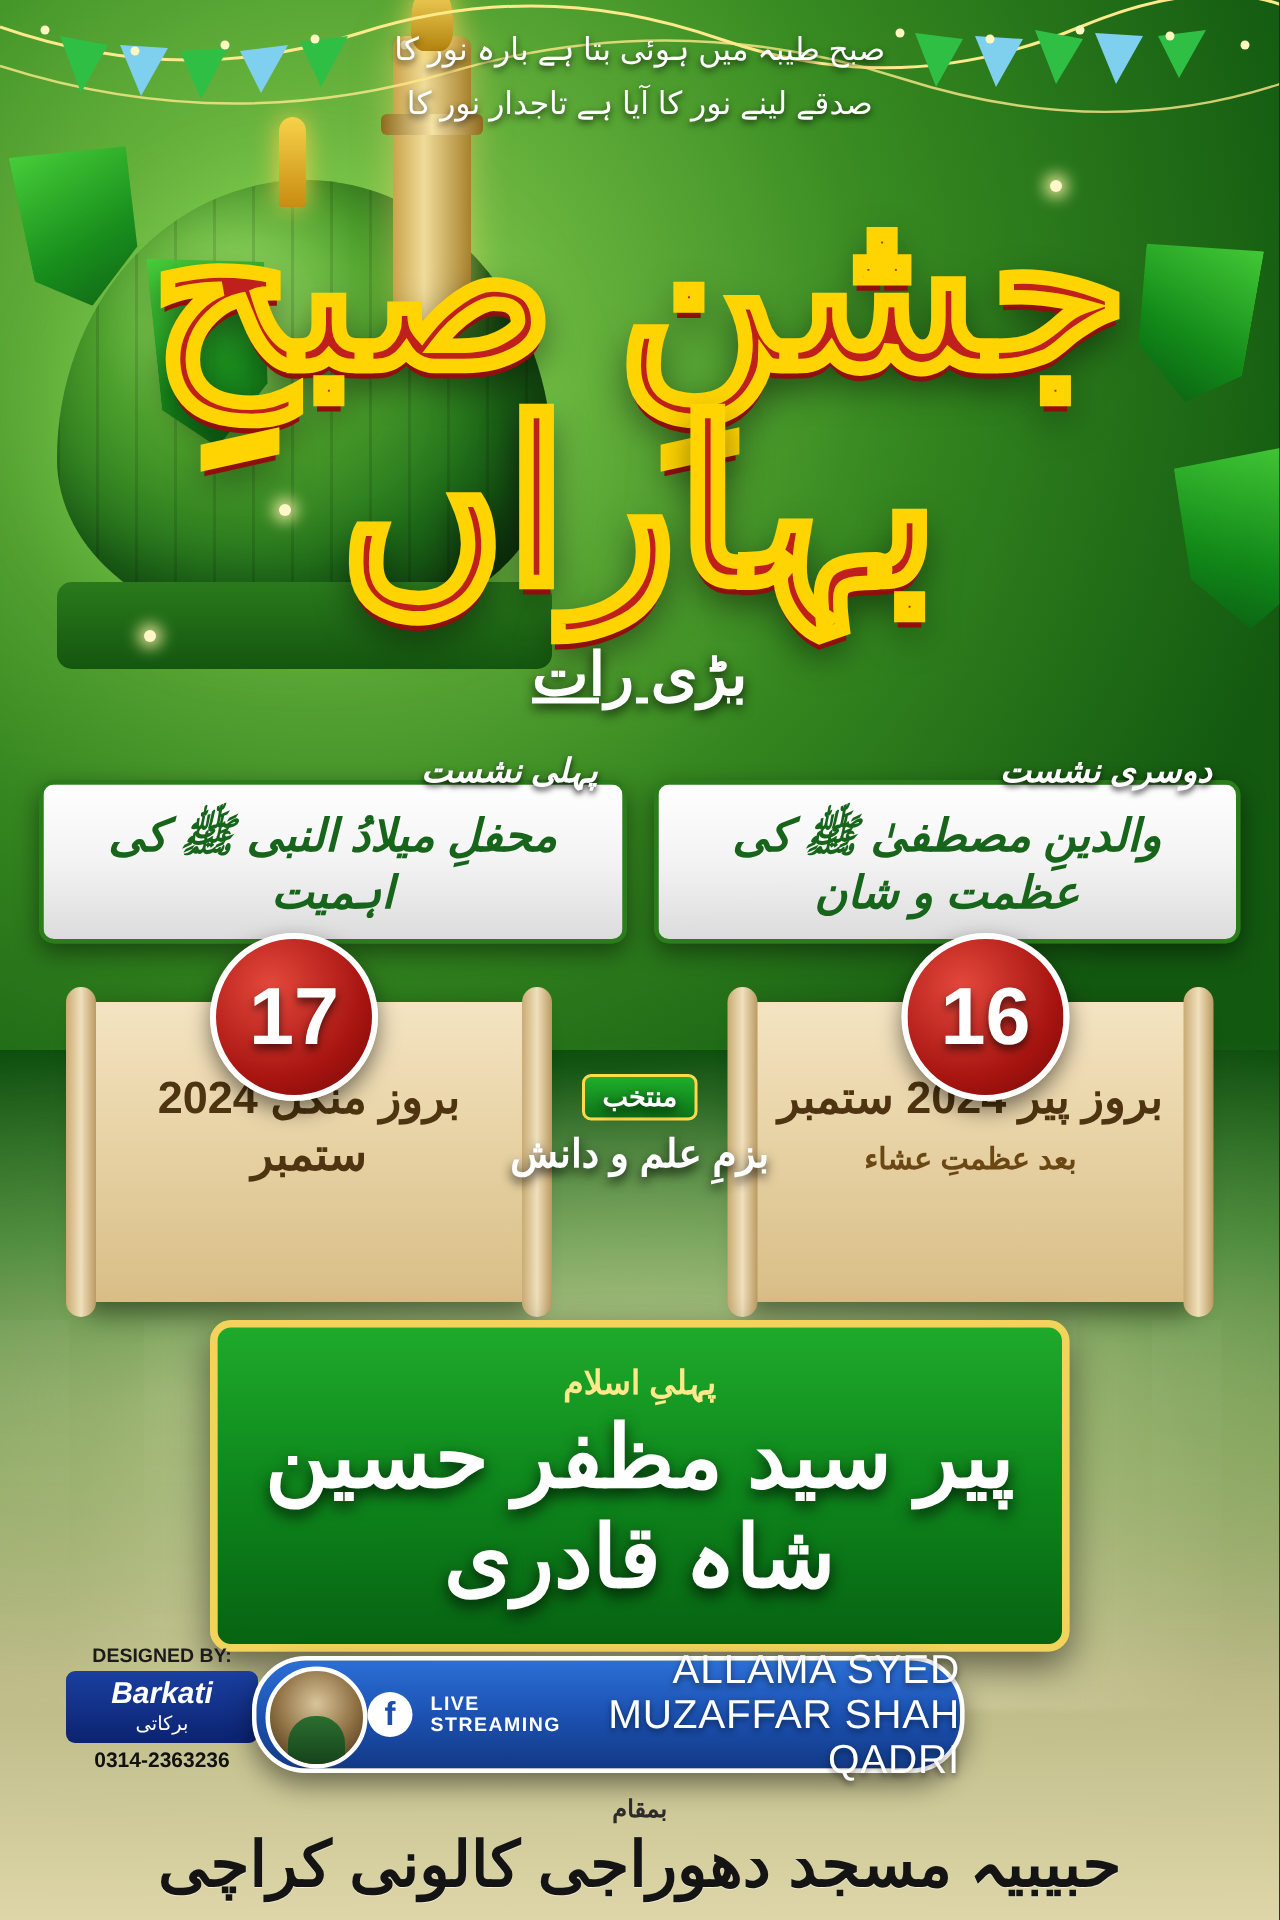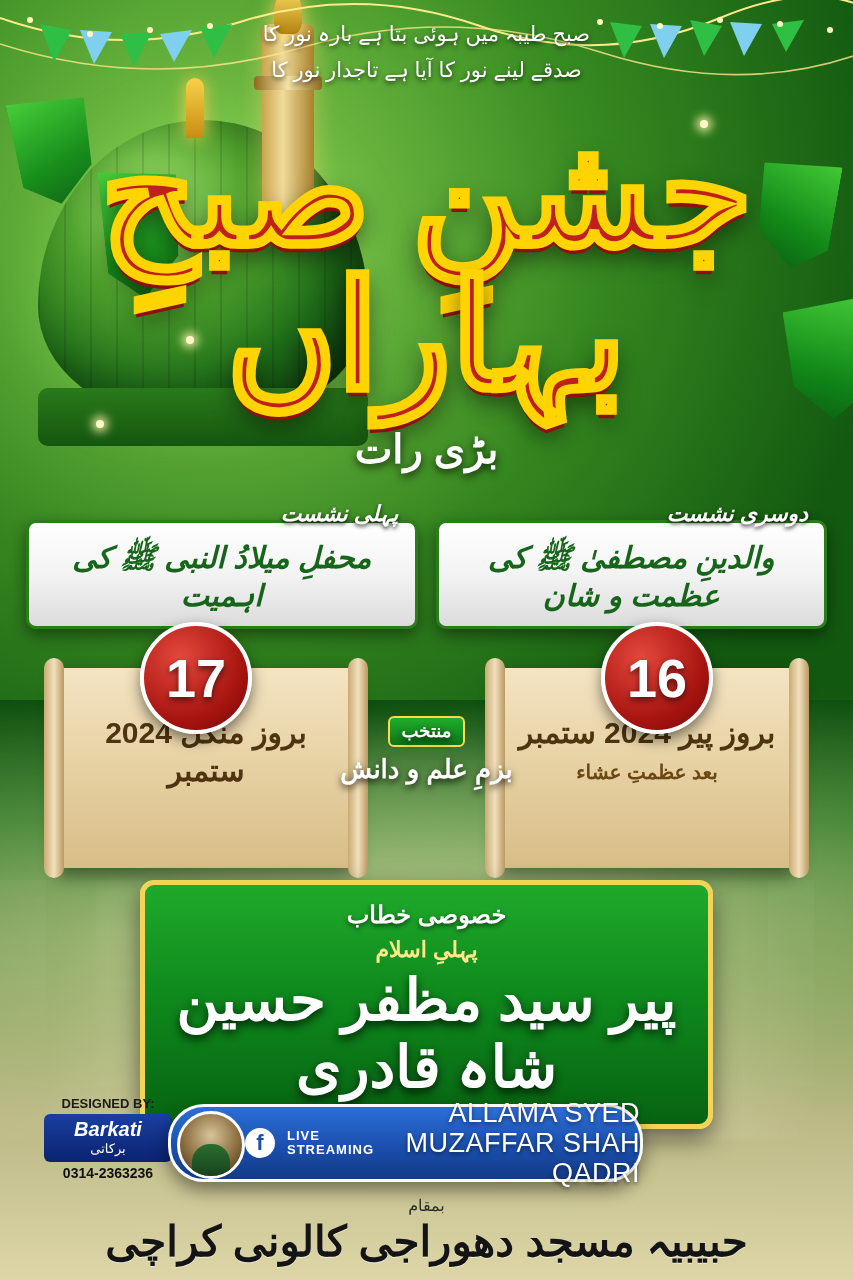--- a/index.html
+++ b/index.html
@@ -170,20 +170,21 @@
     letter-spacing: -4px;
     padding: 0 40px;
   }
   .title-sub {
     margin-top: 18px;
     font-size: 40px;
     font-weight: 700;
     color: #ffffff;
     text-shadow: 0 3px 8px rgba(0,0,0,.8);
     letter-spacing: 3px;
+    text-decoration: underline;
   }
 
   
   .sessions {
     position: absolute;
     left: 26px; right: 26px; top: 520px;
     display: flex;
     flex-direction: row-reverse;
     justify-content: space-between;
     gap: 18px;
@@ -419,21 +420,21 @@
   
   .venue {
     position: absolute;
     left: 0; right: 0; top: 1196px;
     text-align: center;
     direction: rtl;
     color: #1a1a1a;
   }
   .venue-badge {
     font-size: 16px;
-    font-weight: 400;
+    font-weight: 700;
     color: #2b2b2b;
     margin-bottom: 2px;
   }
   .venue-main {
     font-size: 42px;
     font-weight: 700;
     color: #141414;
     letter-spacing: 1px;
     text-shadow: 0 1px 0 rgba(255,255,255,.5);
   }
@@ -535,21 +536,20 @@
     </div>
     <div class="badge b-left">17</div>
 
     <div class="center-note">
       <span class="center-chip">منتخب</span>
       <div>بزمِ علم و دانش</div>
     </div>
   </div>
 
   <div class="speaker">
-    <div class="speaker-kicker">خصوصی خطاب</div>
     <div class="speaker-title">پہلیِ اسلام</div>
     <div class="speaker-name">پیر سید مظفر حسین شاہ قادری</div>
   </div>
 
   <div class="designer">
     <div class="designer-label">DESIGNED BY:</div>
     <div class="designer-logo">
       <div class="bn">Barkati</div>
       <div class="bu">برکاتی</div>
     </div>

